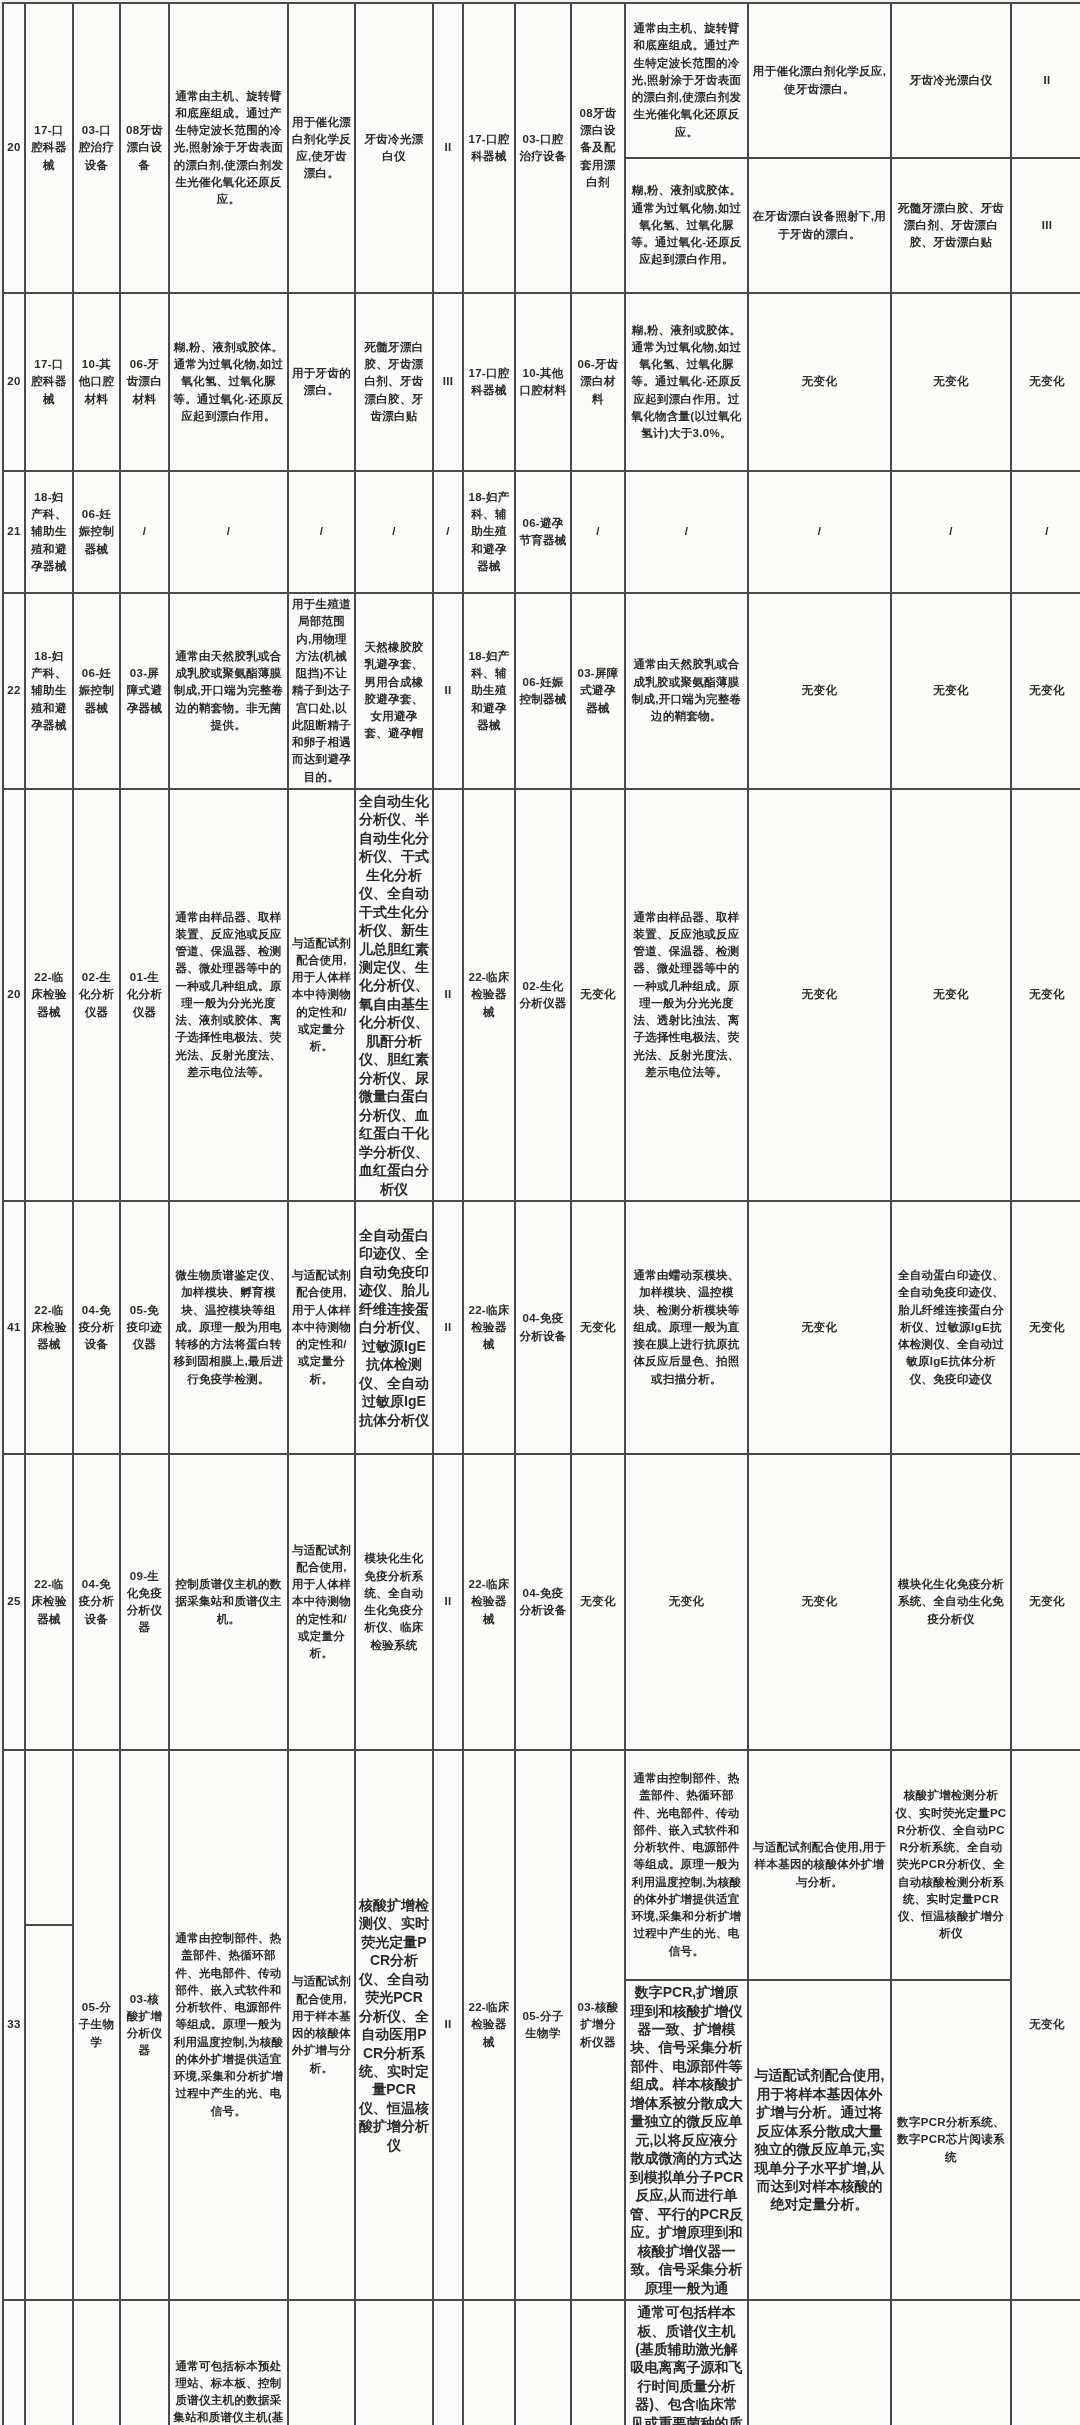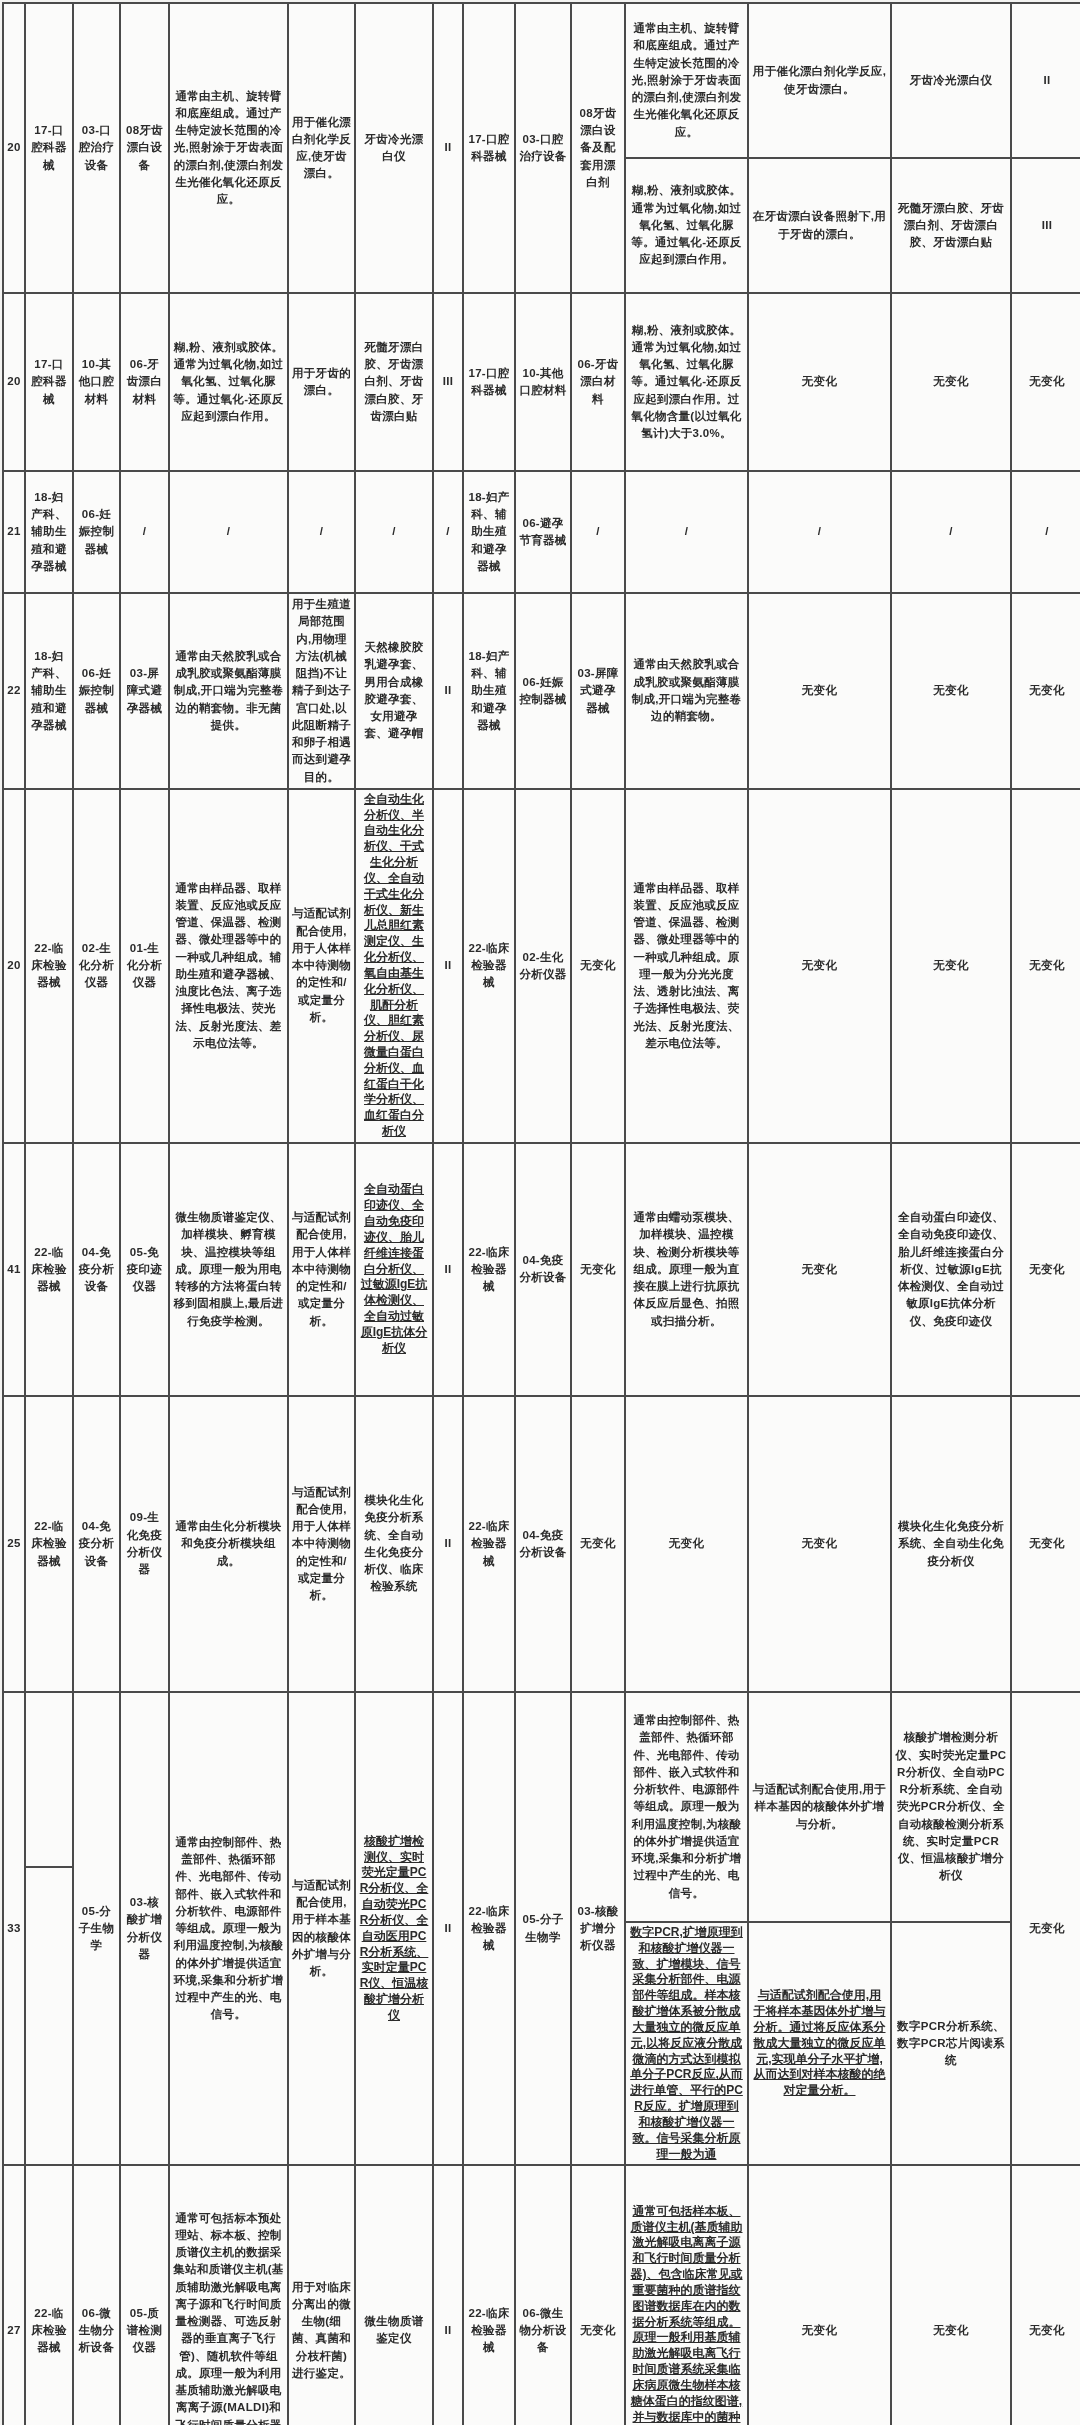--- a/index.html
+++ b/index.html
@@ -2,21 +2,21 @@
 <html><head>
 <meta charset="utf-8">
 <style>
   html,body{margin:0;padding:0;width:1080px;height:2425px;overflow:hidden;background:#f3f3f1;}
   body{font-family:"Liberation Sans","DejaVu Sans",sans-serif;color:#2b2b2b;}
   .wrap{position:absolute;top:2px;left:2px;}
   table{border-collapse:collapse;table-layout:fixed;width:1076px;background:#fbfbfa;}
   td{border:2px solid #4a4a4a;vertical-align:middle;text-align:center;
      font-size:11.5px;line-height:1.5;letter-spacing:.3px;font-weight:600;
      padding:2px 3px;overflow:hidden;word-break:break-all;}
-  td.small{font-size:12px;line-height:1.32;letter-spacing:0;text-decoration:underline;}
+  td.small{font-size:14px;line-height:1.32;letter-spacing:0;}
   
   td.subline{background-image:linear-gradient(#4a4a4a,#4a4a4a);background-repeat:no-repeat;
      background-size:100% 2px;background-position:0 173px;}
 </style>
 </head>
 <body>
 
 <div class="wrap">
 <table>
 <colgroup>
@@ -114,21 +114,21 @@
 <td>无变化</td>
 <td>无变化</td>
 <td>无变化</td>
 </tr>
 
 <tr style="height:331px">
 <td>20</td>
 <td>22-临床检验器械</td>
 <td>02-生化分析仪器</td>
 <td>01-生化分析仪器</td>
-<td>通常由样品器、取样装置、反应池或反应管道、保温器、检测器、微处理器等中的一种或几种组成。辅助生殖和避孕器械、浊度比色法、离子选择性电极法、荧光法、反射光度法、差示电位法等。</td>
+<td>通常由样品器、取样装置、反应池或反应管道、保温器、检测器、微处理器等中的一种或几种组成。原理一般为分光光度法、液剂或胶体、离子选择性电极法、荧光法、反射光度法、差示电位法等。</td>
 <td>与适配试剂配合使用,用于人体样本中待测物的定性和/或定量分析。</td>
 <td class="small">全自动生化分析仪、半自动生化分析仪、干式生化分析仪、全自动干式生化分析仪、新生儿总胆红素测定仪、生化分析仪、氧自由基生化分析仪、肌酐分析仪、胆红素分析仪、尿微量白蛋白分析仪、血红蛋白干化学分析仪、血红蛋白分析仪</td>
 <td>II</td>
 <td>22-临床检验器械</td>
 <td>02-生化分析仪器</td>
 <td>无变化</td>
 <td>通常由样品器、取样装置、反应池或反应管道、保温器、检测器、微处理器等中的一种或几种组成。原理一般为分光光度法、透射比浊法、离子选择性电极法、荧光法、反射光度法、差示电位法等。</td>
 <td>无变化</td>
 <td>无变化</td>
 <td>无变化</td>
@@ -150,21 +150,21 @@
 <td>无变化</td>
 <td>全自动蛋白印迹仪、全自动免疫印迹仪、胎儿纤维连接蛋白分析仪、过敏源IgE抗体检测仪、全自动过敏原IgE抗体分析仪、免疫印迹仪</td>
 <td>无变化</td>
 </tr>
 
 <tr style="height:296px">
 <td>25</td>
 <td>22-临床检验器械</td>
 <td>04-免疫分析设备</td>
 <td>09-生化免疫分析仪器</td>
-<td>通常由生化分析模块和免疫分析模块组成。</td>
+<td>控制质谱仪主机的数据采集站和质谱仪主机。</td>
 <td>与适配试剂配合使用,用于人体样本中待测物的定性和/或定量分析。</td>
 <td>模块化生化免疫分析系统、全自动生化免疫分析仪、临床检验系统</td>
 <td>II</td>
 <td>22-临床检验器械</td>
 <td>04-免疫分析设备</td>
 <td>无变化</td>
 <td>无变化</td>
 <td>无变化</td>
 <td>模块化生化免疫分析系统、全自动生化免疫分析仪</td>
 <td>无变化</td>

